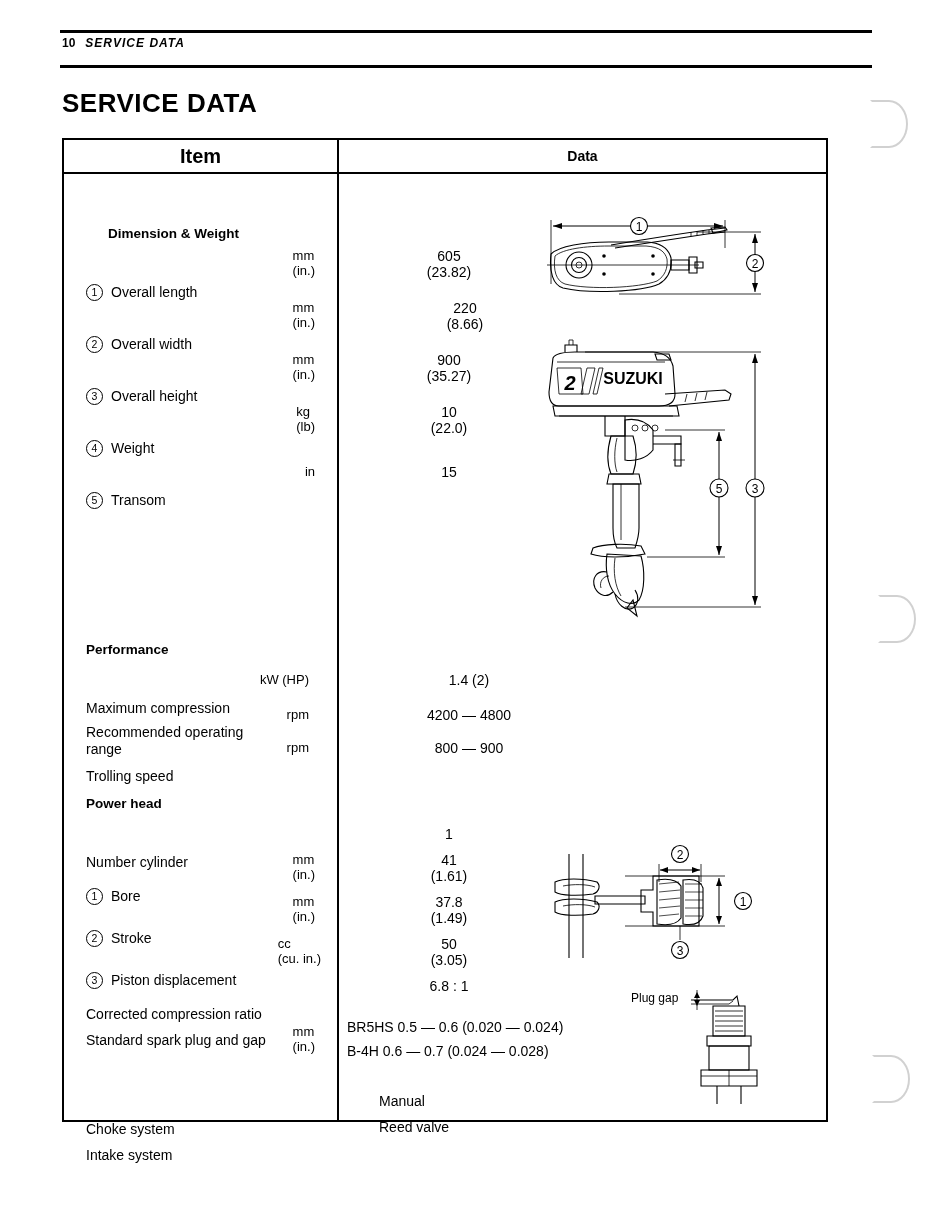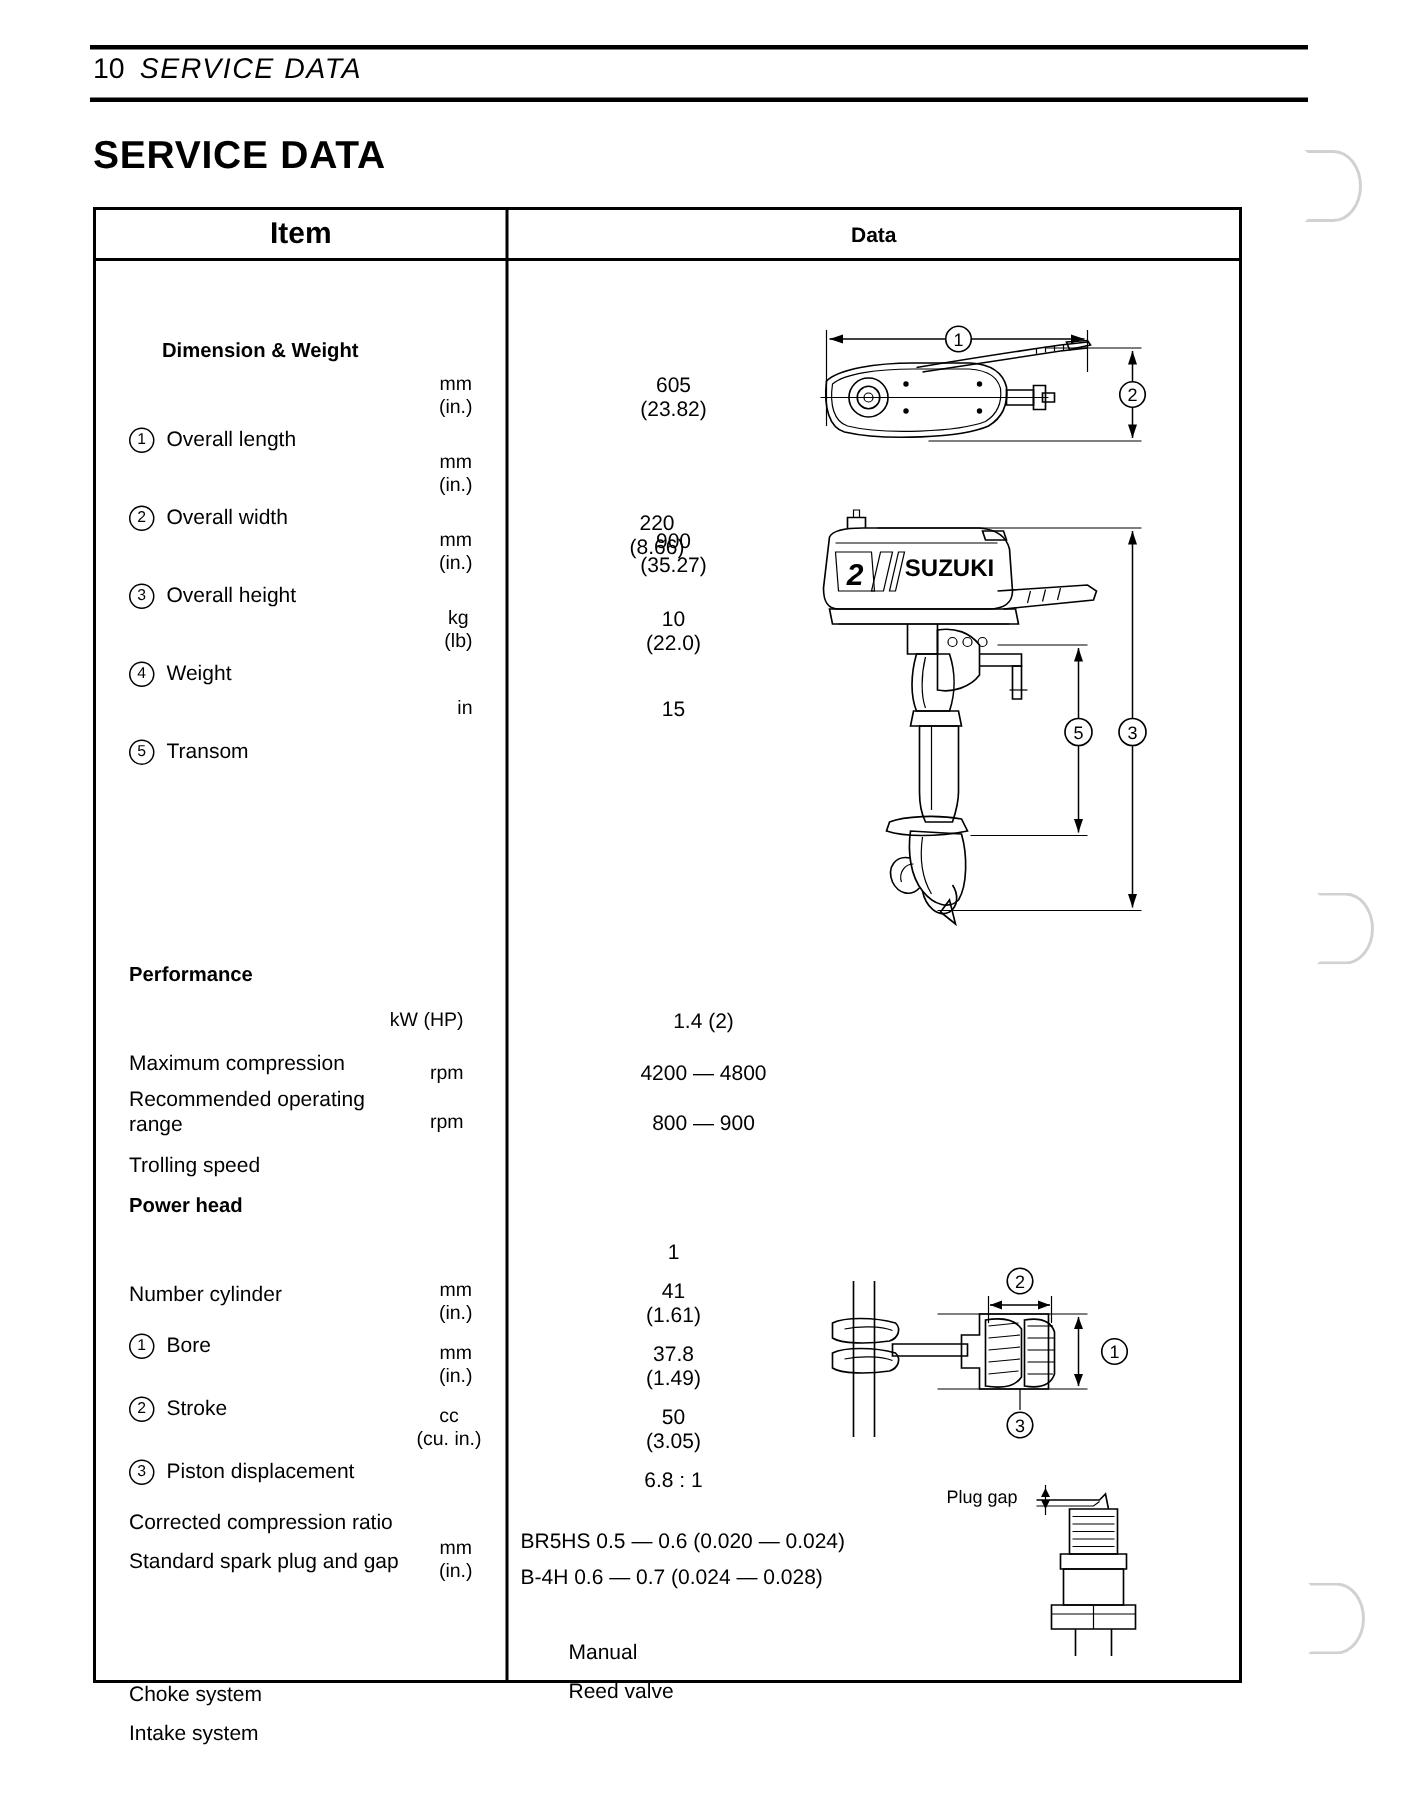--- a/index.html
+++ b/index.html
@@ -35,23 +35,23 @@
     position: absolute;
     left: 0; bottom: 0;
     width: 100%;
     height: 3px;
     background: #000;
   }
   #page-header .hdr-text {
     position: absolute;
     left: 2px;
     top: 6px;
-    font-weight: normal;
+    font-weight: bold;
     font-style: italic;
-    font-size: 19px;
+    font-size: 12px;
     letter-spacing: 1px;
     white-space: nowrap;
   }
   #page-header .pg-num {
     font-style: normal;
     letter-spacing: 0;
     margin-right: 10px;
   }
 
   
@@ -147,21 +147,21 @@
     vertical-align: 1px;
   }
   .item-label.wrap {
     white-space: normal;
     width: 175px;
     line-height: 17px;
   }
   .unit {
     position: absolute;
     right: 22px;
-    text-align: center;
+    text-align: left;
     font-size: 13px;
     line-height: 15px;
     white-space: nowrap;
   }
 
   
   .data-col {
     position: absolute;
     left: 275px; top: 0;
     right: 0;
@@ -338,21 +338,21 @@
         <span>Intake system</span>
       </div>
     </div>
 
     <div class="data-col">
 
       <div class="data-val" style="left:40px; top:74px; width:140px;">
         <div>605</div>
         <div>(23.82)</div>
       </div>
-      <div class="data-val" style="left:29px; top:126px; width:140px;margin-top:40px;">
+      <div class="data-val" style="left:56px; top:126px; width:140px;">
         <div>220</div>
         <div>(8.66)</div>
       </div>
       <div class="data-val" style="left:40px; top:178px; width:140px;">
         <div>900</div>
         <div>(35.27)</div>
       </div>
       <div class="data-val" style="left:40px; top:230px; width:140px;">
         <div>10</div>
         <div>(22.0)</div>

